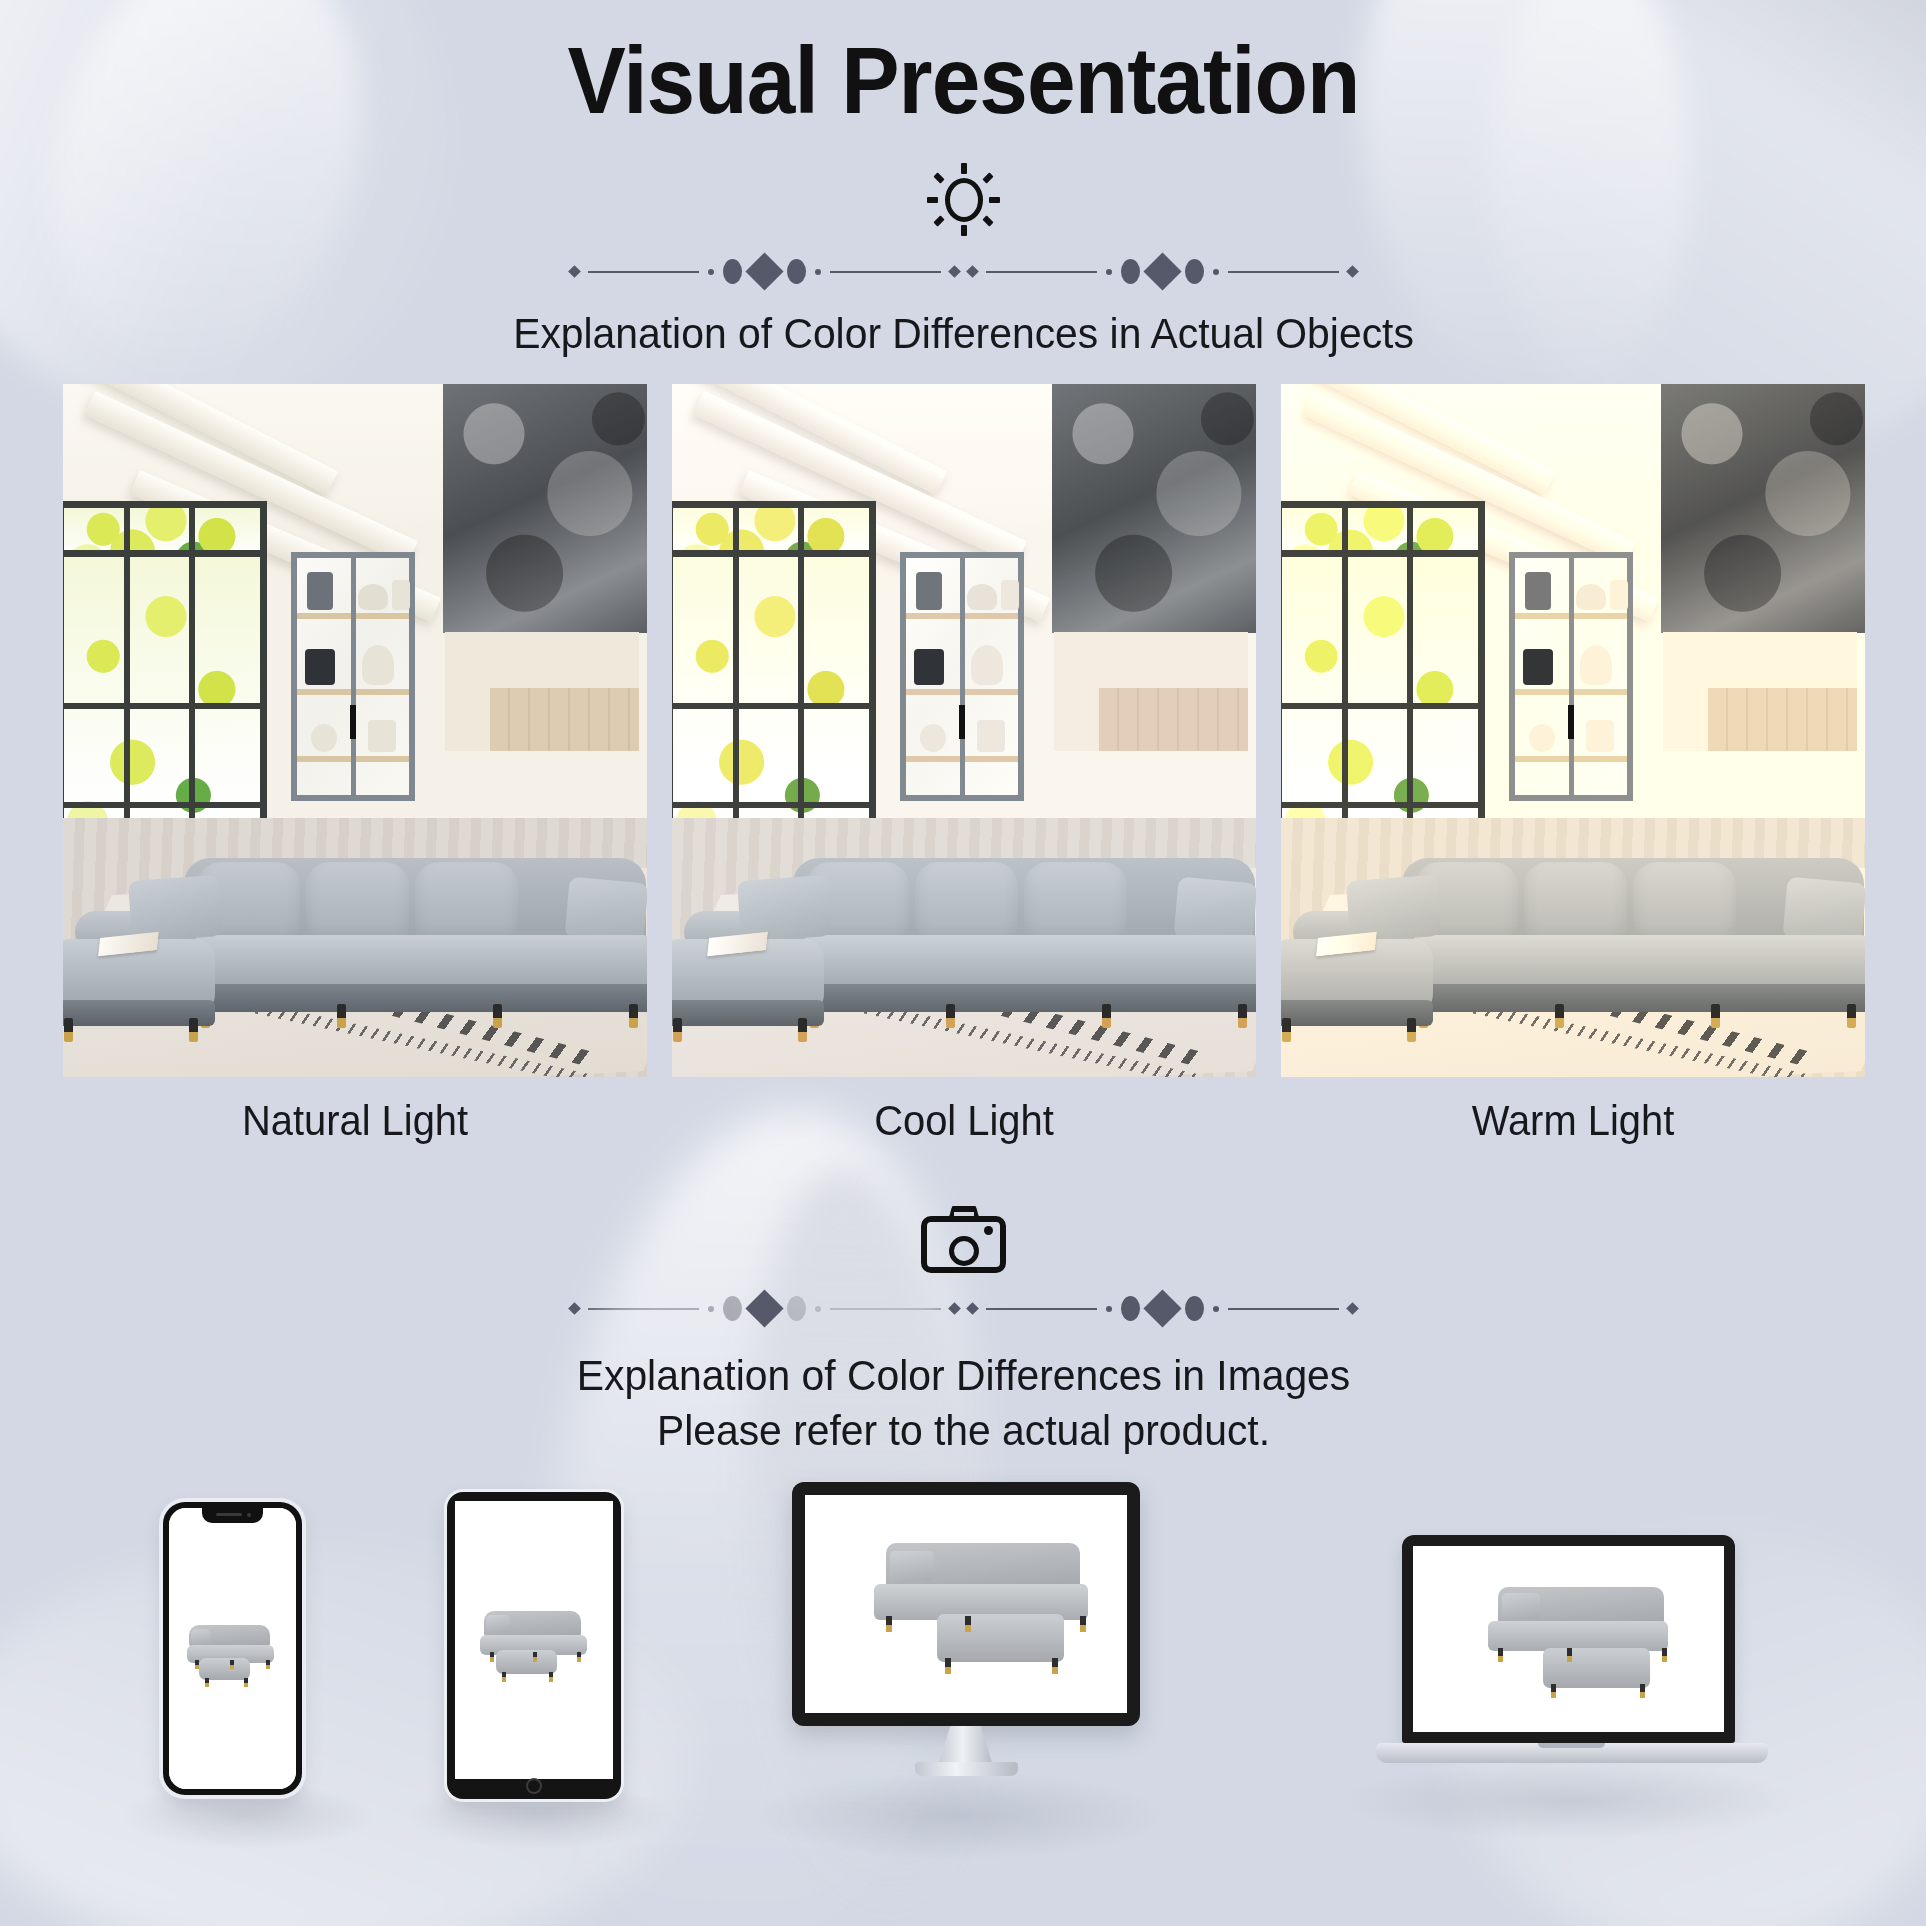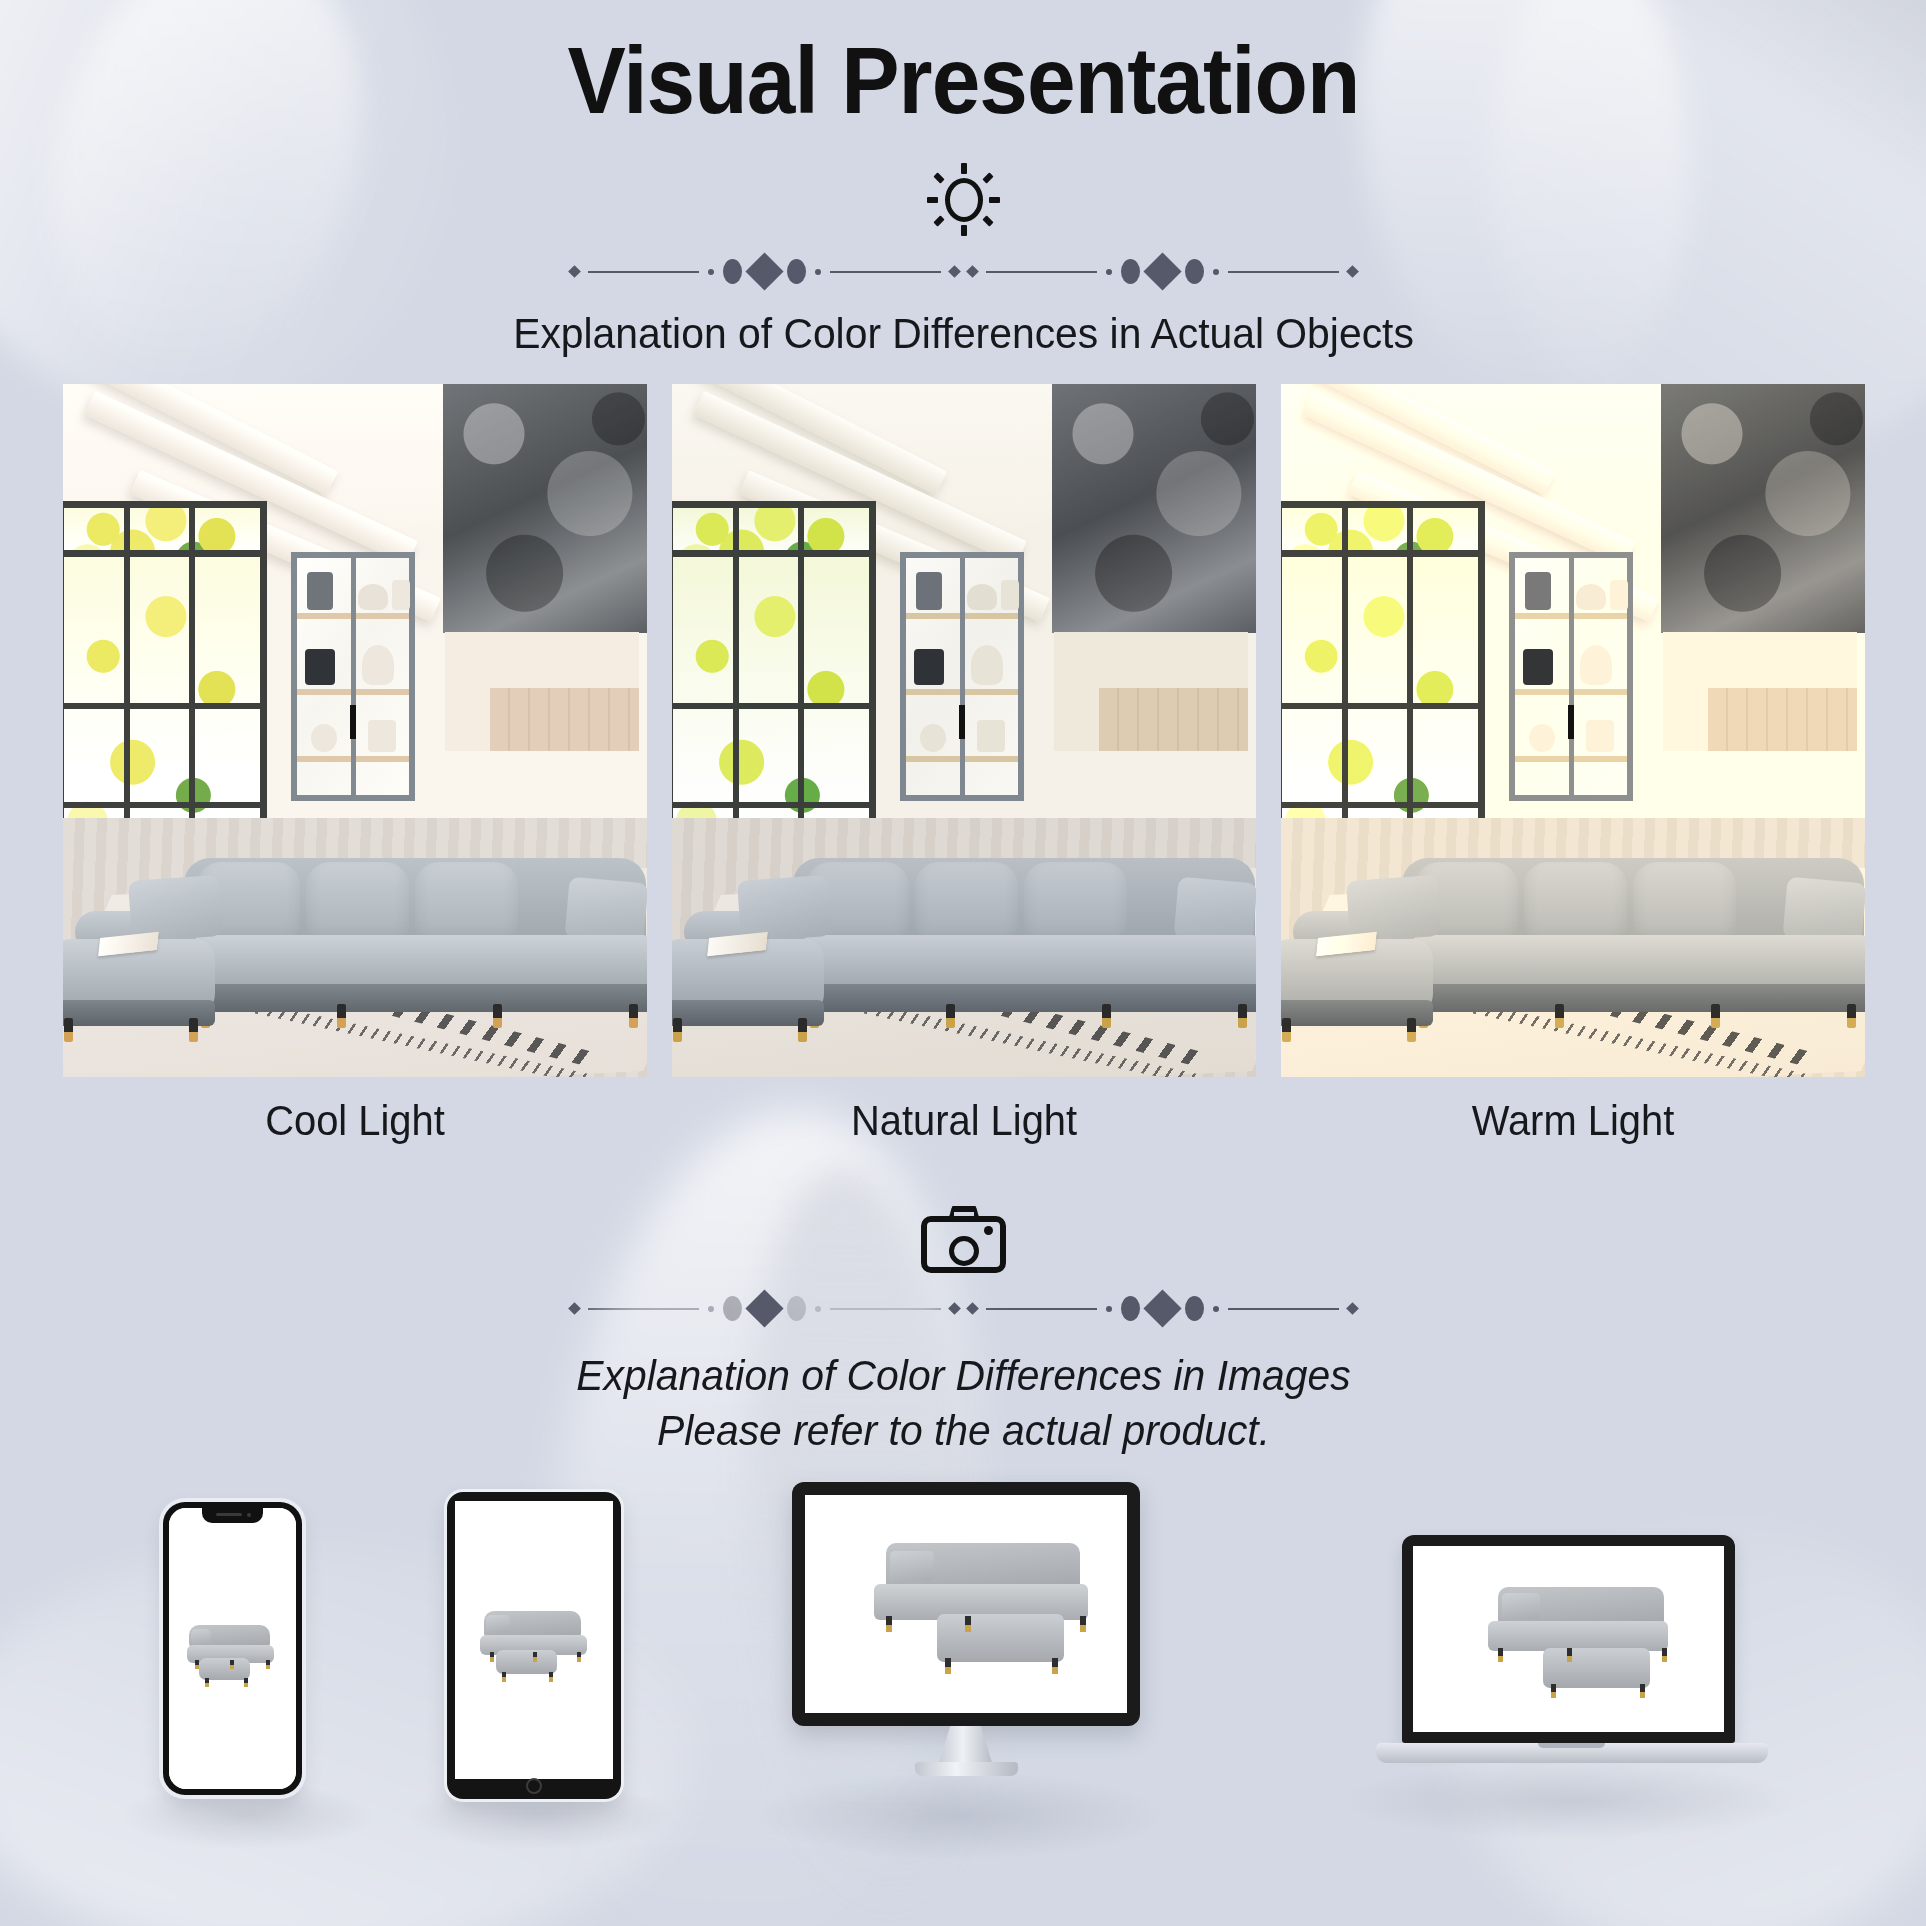--- a/index.html
+++ b/index.html
@@ -262,21 +262,21 @@
     transform:rotate(-6deg) skewX(-12deg);
     box-shadow:0 2px 3px rgba(0,0,0,.18);
   }
 
   
   .cool    { filter:saturate(.92) hue-rotate(-6deg) brightness(1.02); }
   .natural { filter:none; }
   .warm    { filter:sepia(.22) saturate(1.08) brightness(1.02); }
 
   
-  .lower { margin-top:61px;font-style:italic; }
+  .lower { margin-top:61px; }
   .lower-text {
     text-align:center; font-size:43px; color:#16181c; line-height:1.28;
     margin-top:26px;
     font-family:"Liberation Sans Narrow","Liberation Sans", sans-serif;
     transform:scaleX(.95); transform-origin:center;
   }
 
   
   .devices {
     position:relative; height:426px; margin-top:26px;
@@ -412,21 +412,21 @@
     <span class="dv-line"></span>
     <span class="dv-dia sm"></span>
 </div>
 
 <div class="subtitle">Explanation of Color Differences in Actual Objects</div>
 
 <div class="photos">
 
   <div class="photo-cell">
     <div class="photo">
-      <div class="room cool">
+      <div class="room natural">
         <div class="wall"></div>
         <div class="ceil"></div>
         <div class="beam bm1"></div>
           <div class="beam bm2"></div>
           <div class="beam bm3"></div>
         <div class="concrete"></div>
         <div class="fireplace">
             <div class="fire-inner"></div>
           </div>
         <div class="window upper">
@@ -451,55 +451,55 @@
           <div class="cab-item" style="left:95px;top:22px;width:18px;height:30px"></div>
           <div class="cab-item" style="left:8px;top:91px;width:30px;height:36px;background:#2f3237"></div>
           <div class="cab-item" style="left:65px;top:87px;width:32px;height:40px;border-radius:50% 50% 10px 10px"></div>
           <div class="cab-item" style="left:14px;top:166px;width:26px;height:28px;border-radius:50%"></div>
           <div class="cab-item" style="left:71px;top:162px;width:28px;height:32px"></div>
           <div class="cab-mid"></div>
           <div class="cab-handle"></div>
         </div>
         <div class="floor">
           <div class="rug">
-            <div class="rug-band"></div>
+              <div class="rug-band"></div>
               <div class="rug-band b2"></div>
               <div class="rug-band b3"></div>
-          </div>
+            </div>
         </div>
         <div class="sofa">
           <div class="s-back"></div>
           <div class="s-cush" style="left:24%"></div>
           <div class="s-cush" style="left:42%"></div>
           <div class="s-cush" style="left:60%"></div>
           <div class="s-pillow right"></div>
           <div class="s-seat"></div>
           <div class="s-base">
             <div class="s-leg" style="left:6%"></div>
-            <div class="s-leg" style="left:34%"></div>
+              <div class="s-leg" style="left:34%"></div>
             <div class="s-leg" style="left:66%"></div>
-            <div class="s-leg" style="left:94%"></div>
+              <div class="s-leg" style="left:94%"></div>
           </div>
           <div class="s-arm"></div>
           <div class="s-pillow"></div>
           <div class="s-chaise"></div>
           <div class="s-chaise-base">
             <div class="s-leg" style="left:8%"></div>
-            <div class="s-leg" style="left:84%"></div>
+              <div class="s-leg" style="left:84%"></div>
           </div>
           <div class="book"></div>
         </div>
       </div>
     </div>
-    <div class="caption">Cool Light</div>
+    <div class="caption">Natural Light</div>
   </div>
 
   <div class="photo-cell">
     <div class="photo">
-      <div class="room natural">
+      <div class="room cool">
         <div class="wall"></div>
         <div class="ceil"></div>
         <div class="beam bm1"></div>
           <div class="beam bm2"></div>
           <div class="beam bm3"></div>
         <div class="concrete"></div>
         <div class="fireplace">
             <div class="fire-inner"></div>
           </div>
         <div class="window upper">
@@ -524,50 +524,50 @@
           <div class="cab-item" style="left:95px;top:22px;width:18px;height:30px"></div>
           <div class="cab-item" style="left:8px;top:91px;width:30px;height:36px;background:#2f3237"></div>
           <div class="cab-item" style="left:65px;top:87px;width:32px;height:40px;border-radius:50% 50% 10px 10px"></div>
           <div class="cab-item" style="left:14px;top:166px;width:26px;height:28px;border-radius:50%"></div>
           <div class="cab-item" style="left:71px;top:162px;width:28px;height:32px"></div>
           <div class="cab-mid"></div>
           <div class="cab-handle"></div>
         </div>
         <div class="floor">
           <div class="rug">
-              <div class="rug-band"></div>
+            <div class="rug-band"></div>
               <div class="rug-band b2"></div>
               <div class="rug-band b3"></div>
-            </div>
+          </div>
         </div>
         <div class="sofa">
           <div class="s-back"></div>
           <div class="s-cush" style="left:24%"></div>
           <div class="s-cush" style="left:42%"></div>
           <div class="s-cush" style="left:60%"></div>
           <div class="s-pillow right"></div>
           <div class="s-seat"></div>
           <div class="s-base">
             <div class="s-leg" style="left:6%"></div>
-              <div class="s-leg" style="left:34%"></div>
+            <div class="s-leg" style="left:34%"></div>
             <div class="s-leg" style="left:66%"></div>
-              <div class="s-leg" style="left:94%"></div>
+            <div class="s-leg" style="left:94%"></div>
           </div>
           <div class="s-arm"></div>
           <div class="s-pillow"></div>
           <div class="s-chaise"></div>
           <div class="s-chaise-base">
             <div class="s-leg" style="left:8%"></div>
-              <div class="s-leg" style="left:84%"></div>
+            <div class="s-leg" style="left:84%"></div>
           </div>
           <div class="book"></div>
         </div>
       </div>
     </div>
-    <div class="caption">Natural Light</div>
+    <div class="caption">Cool Light</div>
   </div>
 
   <div class="photo-cell">
     <div class="photo">
       <div class="room warm">
         <div class="wall"></div>
         <div class="ceil"></div>
         <div class="beam bm1"></div>
           <div class="beam bm2"></div>
           <div class="beam bm3"></div>

